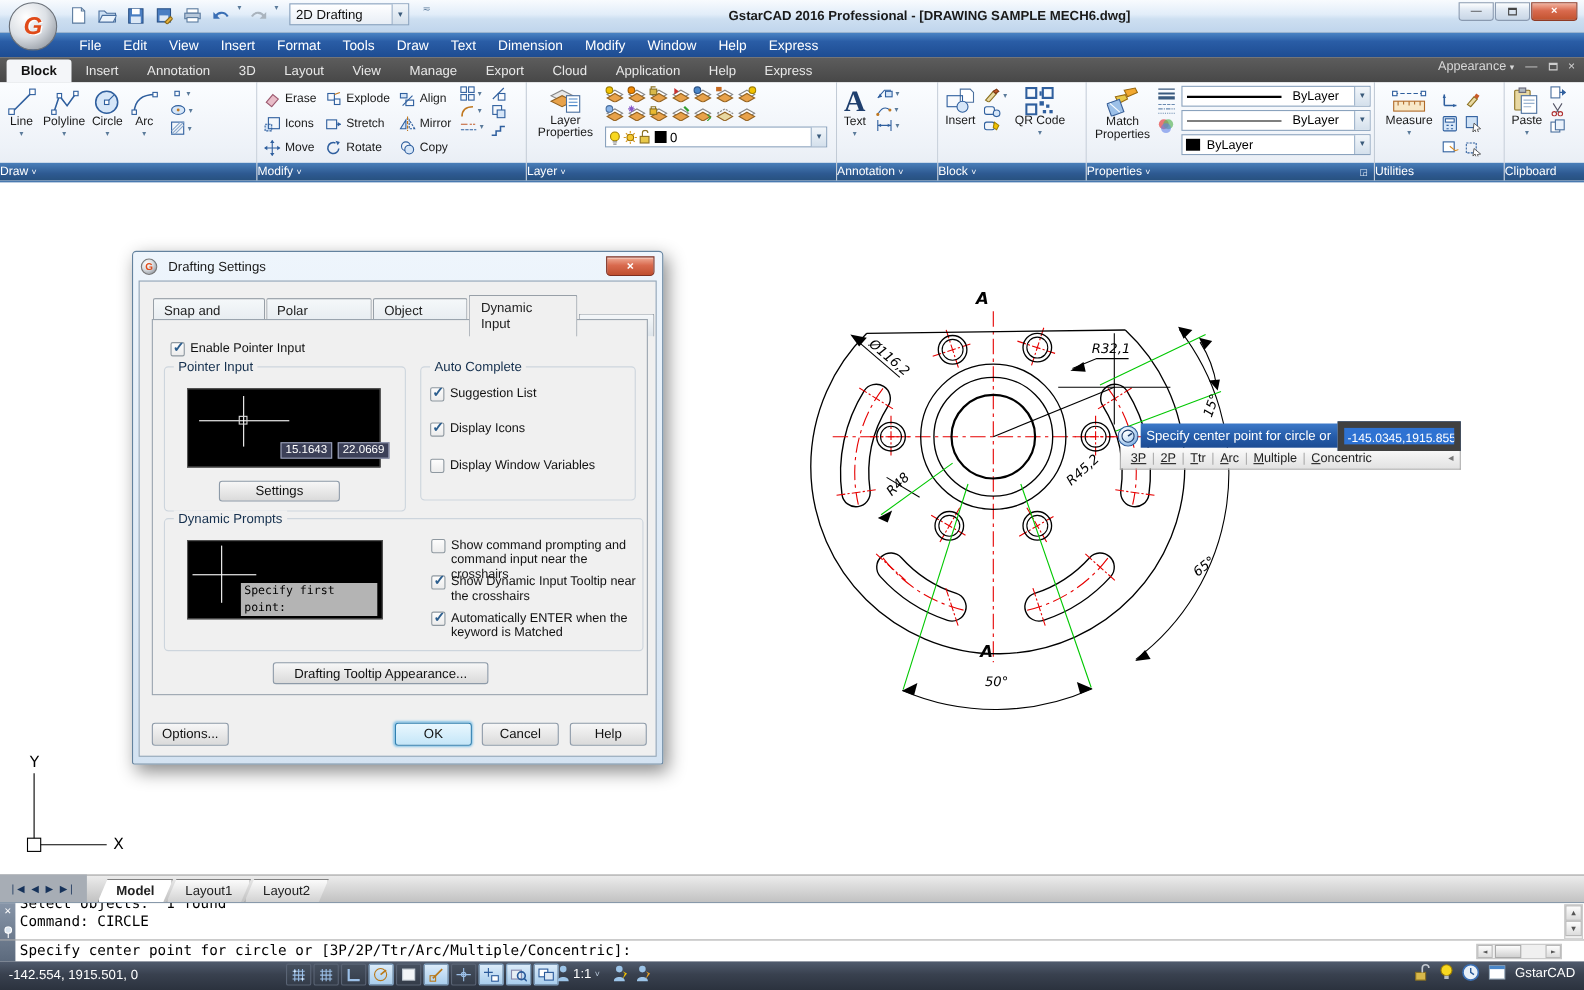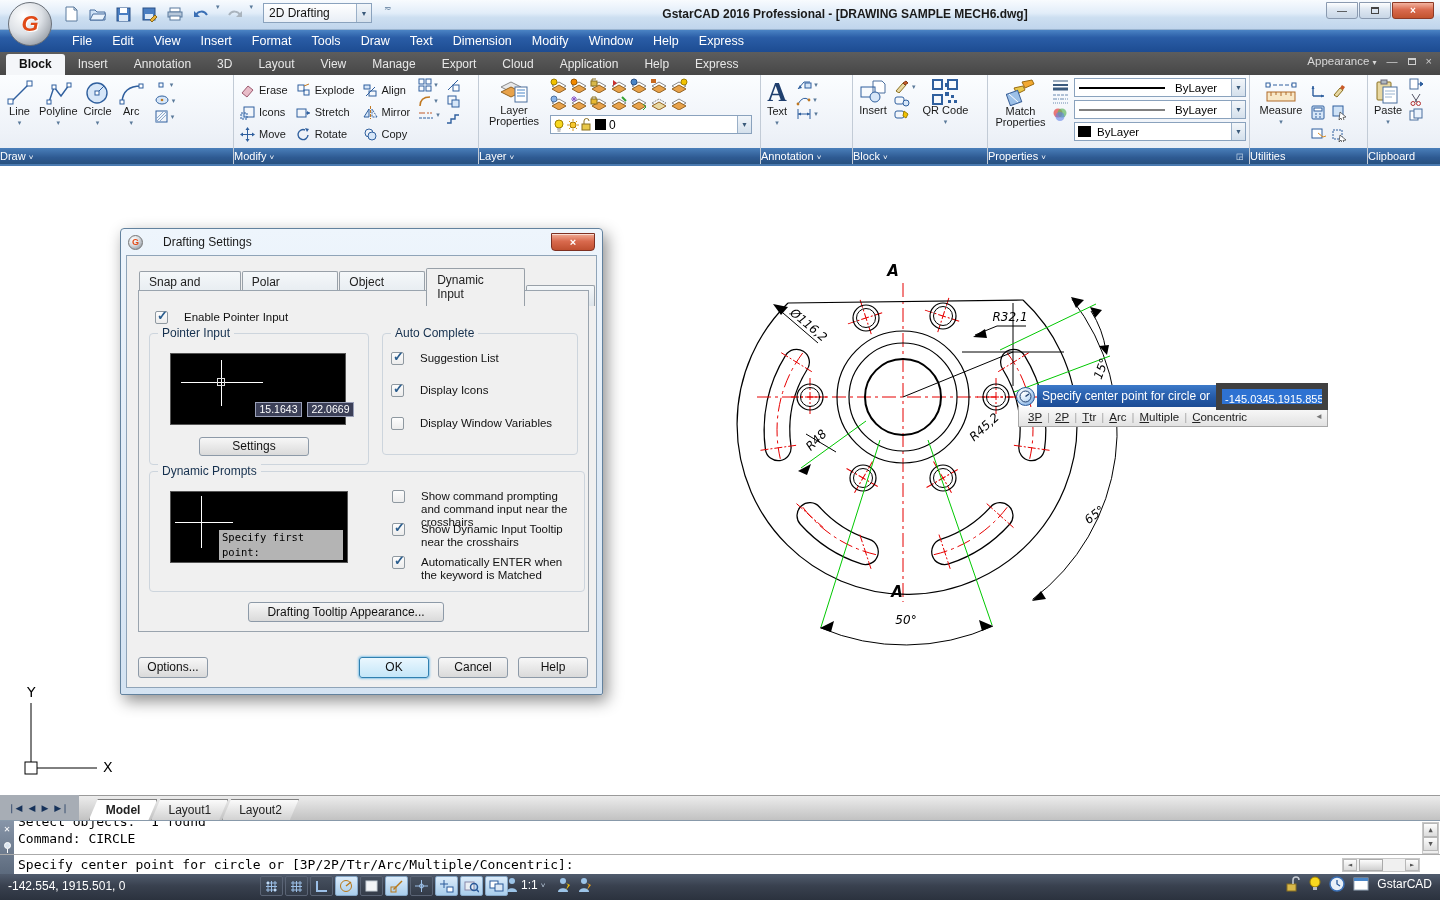--- a/index.html
+++ b/index.html
@@ -85,37 +85,37 @@
     color:#222; font-size:11.5px; padding:0 4px; }
   .dt-opt { padding:0 5px; }
   .dt-sep { color:#aaa; }
   .dt-arr { margin-left:auto; color:#777; font-size:8px; }
 
   
   .dialog { position:absolute; left:120px; top:62px; width:483px; height:467px; z-index:50;
     background:linear-gradient(#eef5fc,#d4e3f2); border:1px solid #63829e; border-radius:4px 4px 2px 2px;
     padding:0 5px 5px; box-shadow:4px 6px 16px rgba(0,0,0,.45); }
   .dlg-title { height:26px; display:flex; align-items:center; padding:0 2px; }
-  .dlg-title .dtext { font-size:12px; color:#1a1a1a; margin-left:20px; }
+  .dlg-title .dtext { font-size:12px; color:#1a1a1a; margin-left:10px; }
   .dlg-close { margin-left:auto; width:44px; height:18px; border:1px solid #7e3022; border-radius:0 0 4px 4px;
     background:linear-gradient(#f0ad97,#d96a4e 45%,#bf4f30); color:#fff; font-size:11px; font-weight:bold;
     display:flex; align-items:center; justify-content:center; box-shadow:inset 0 1px 0 rgba(255,255,255,.6); }
   .dlg-logo { width:15px; height:15px; border-radius:50%;
     background:radial-gradient(circle at 35% 30%, #fff, #d8dce0 45%, #9aa0a8 80%); border:1px solid #777;
     display:flex; align-items:center; justify-content:center; font-size:9px; font-weight:bold; color:#e04a18; }
   .dlg-body { position:relative; height:433px; background:#f0f0f0; border:1px solid #8fa4b8; }
   .dtabs { position:absolute; left:12px; top:12px; display:flex; align-items:flex-end; }
   .dtab { padding:3px 9px; font-size:12px; color:#222; background:linear-gradient(#f5f8fa,#dde4ea);
     border:1px solid #98a0a8; border-bottom:none; border-radius:2px 2px 0 0; margin-right:1px; }
   .dtab.active { background:#f0f0f0; padding:4px 10px 5px; position:relative; z-index:3; font-weight:normal; }
   .dpage { position:absolute; left:11px; top:34px; width:451px; height:342px; border:1px solid #9aa4ae;
     background:#f0f0f0; z-index:1; }
   .grp { position:absolute; border:1px solid #cdd5dd; border-radius:4px; }
   .grp .gl { position:absolute; top:-8px; left:8px; background:#f0f0f0; padding:0 4px; font-size:12px; color:#15304e; }
-  .cbrow { display:flex; align-items:flex-start; gap:16px; font-size:11.5px; color:#111; line-height:13px; }
+  .cbrow { display:flex; align-items:flex-start; gap:5px; font-size:11.5px; color:#111; line-height:13px; }
   .cb { width:13px; height:13px; flex:0 0 auto; background:linear-gradient(#fdfdfd,#ececec);
     border:1px solid #8e98a0; border-radius:2px; position:relative; }
   .cb.checked::after { content:"✓"; position:absolute; left:1px; top:-3px; font-size:13px; font-weight:bold; color:#2c5e8e; }
   .blackprev { position:absolute; background:#000; border:1px solid #555; }
   .xline { position:absolute; background:#fff; }
   .coordbox { position:absolute; height:15px; background:#3c4058; border:1px solid #9aa0b8; color:#fff;
     font-size:10.5px; text-align:center; line-height:13px; }
   .wbtn { position:absolute; background:linear-gradient(#f7f7f7,#eaeaea 45%,#dadada); border:1px solid #8d9aa8;
     border-radius:3px; font-size:12px; color:#111; text-align:center; }
   .wbtn.okf { background:linear-gradient(#eaf7fe,#c4e6f8); border:1px solid #3080b0; box-shadow:0 0 2px 1px #8cc6e8; }

